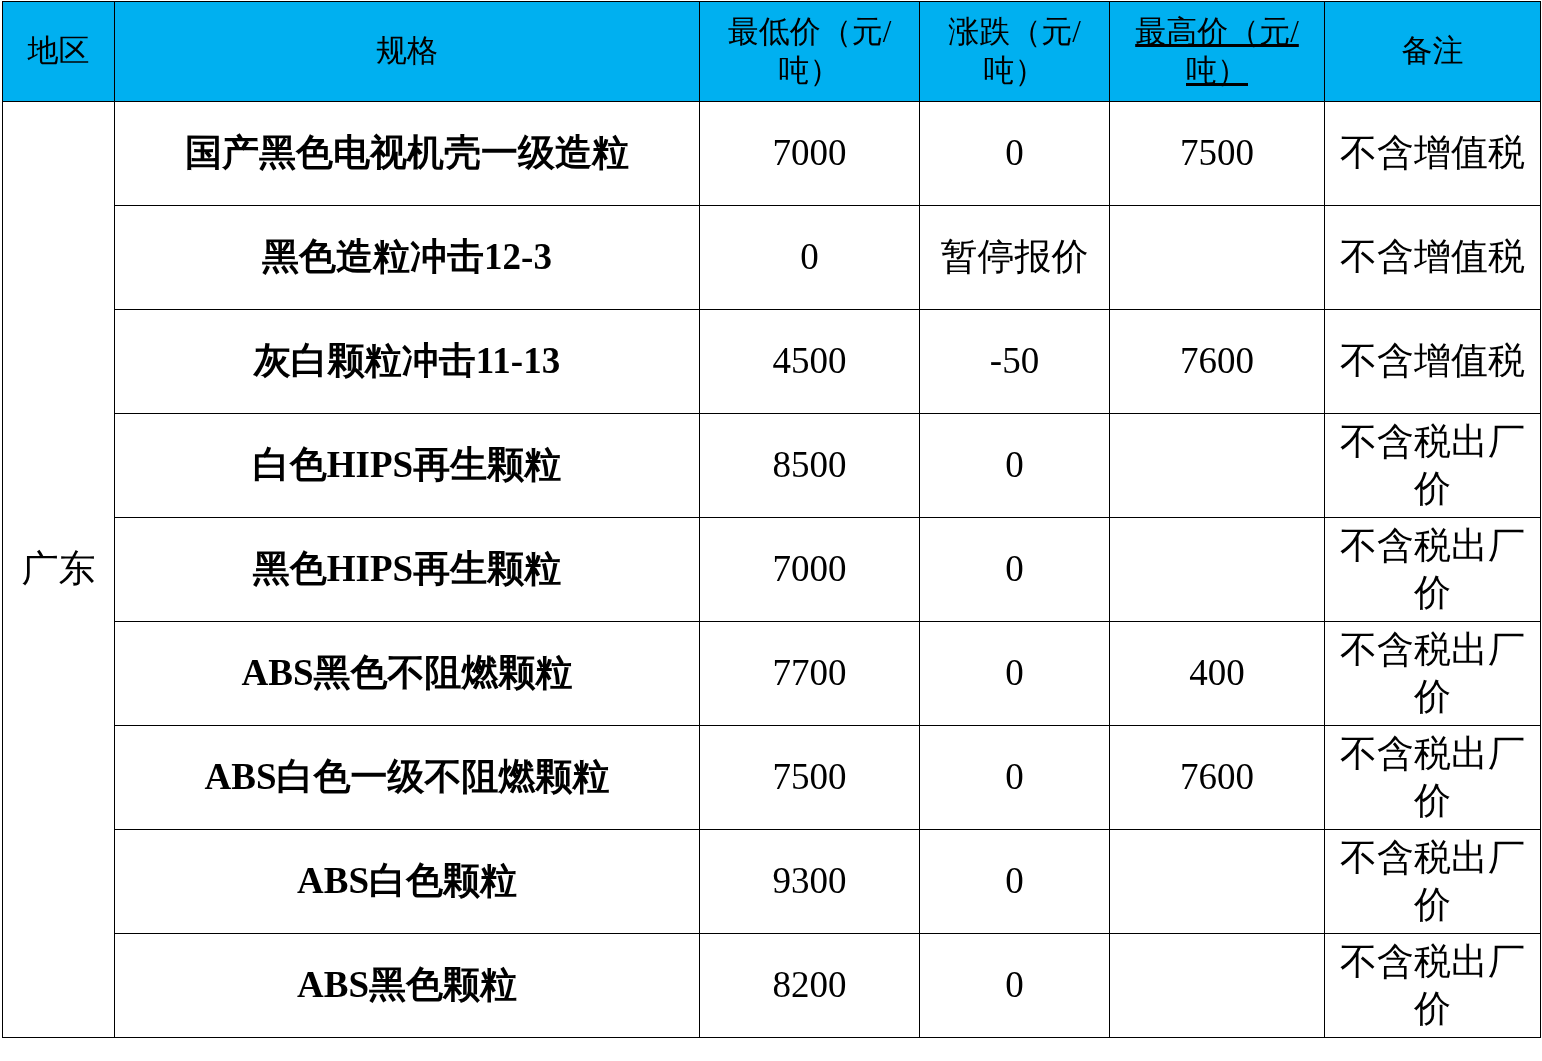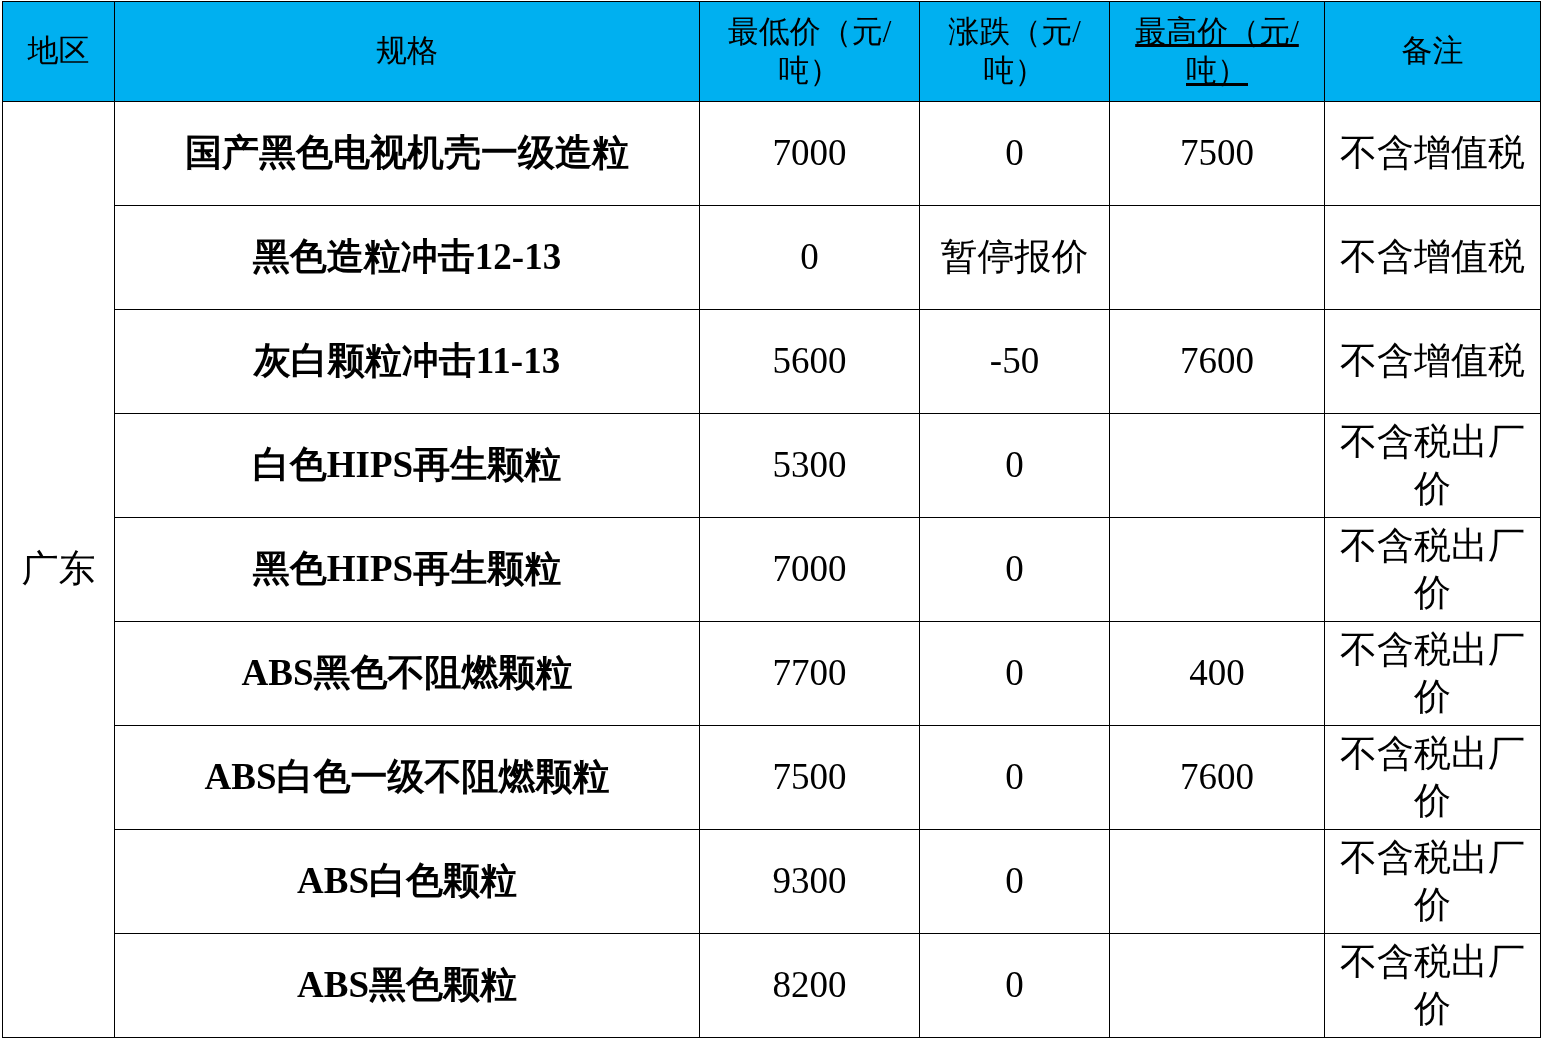--- a/index.html
+++ b/index.html
@@ -84,36 +84,36 @@
     <tbody>
       <tr>
         <td class="region-cell" rowspan="9">广东</td>
         <td class="spec-cell">国产黑色电视机壳一级造粒</td>
         <td class="num-cell">7000</td>
         <td class="num-cell">0</td>
         <td class="num-cell">7500</td>
         <td class="remark-cell">不含增值税</td>
       </tr>
       <tr>
-        <td class="spec-cell">黑色造粒冲击12-13</td>
+        <td class="spec-cell">黑色造粒冲击12-3</td>
         <td class="num-cell">0</td>
         <td class="num-cell">暂停报价</td>
         <td class="num-cell"></td>
         <td class="remark-cell">不含增值税</td>
       </tr>
       <tr>
         <td class="spec-cell">灰白颗粒冲击11-13</td>
-        <td class="num-cell">5600</td>
+        <td class="num-cell">4500</td>
         <td class="num-cell">-50</td>
         <td class="num-cell">7600</td>
         <td class="remark-cell">不含增值税</td>
       </tr>
       <tr>
         <td class="spec-cell">白色HIPS再生颗粒</td>
-        <td class="num-cell">5300</td>
+        <td class="num-cell">8500</td>
         <td class="num-cell">0</td>
         <td class="num-cell"></td>
         <td class="remark-cell">不含税出厂价</td>
       </tr>
       <tr>
         <td class="spec-cell">黑色HIPS再生颗粒</td>
         <td class="num-cell">7000</td>
         <td class="num-cell">0</td>
         <td class="num-cell"></td>
         <td class="remark-cell">不含税出厂价</td>

